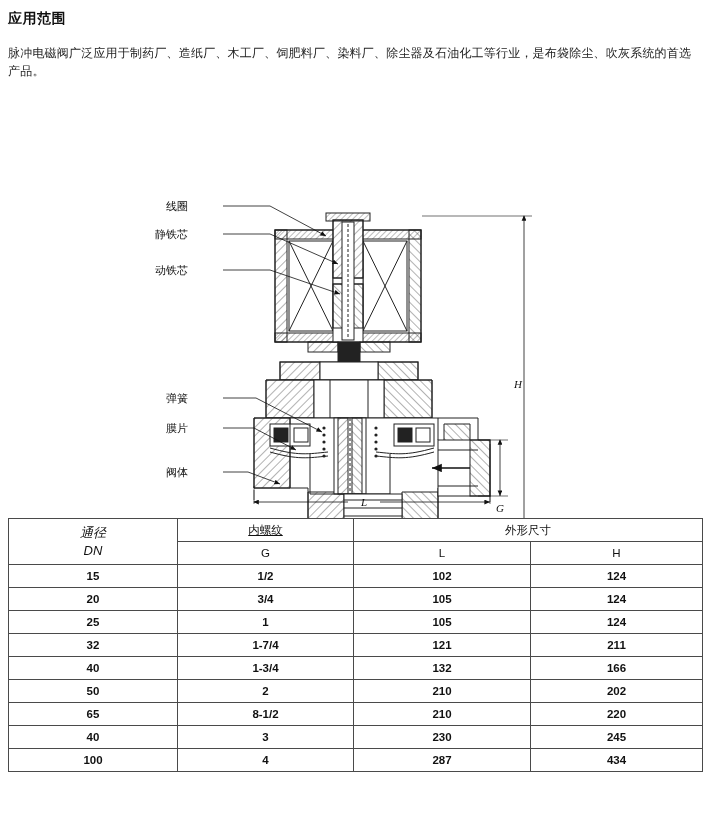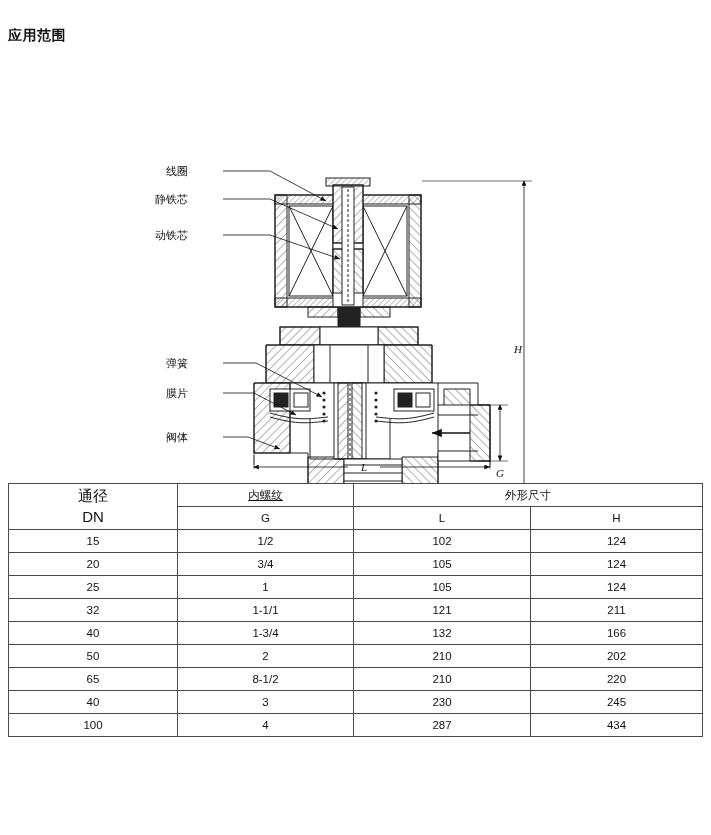--- a/index.html
+++ b/index.html
@@ -20,21 +20,21 @@
     width: 711px;
     height: 835px;
     box-sizing: border-box;
     padding: 0 8px;
   }
   .section-heading {
     font-size: 14px;
     font-weight: bold;
     color: #111;
     margin: 0;
-    padding-top: 27px;
+    padding-top: 10px;
     letter-spacing: 0.5px;
   }
   .intro-text {
     font-size: 12px;
     color: #222;
     margin: 0;
     padding-top: 16px;
     line-height: 1.5;
     letter-spacing: 0.2px;
   }
@@ -60,31 +60,32 @@
     border-collapse: collapse;
     width: 695px;
     font-size: 11.5px;
     color: #111;
   }
   table.dims th, table.dims td {
     border: 1px solid #4a4a4a;
     text-align: center;
     padding: 0;
     height: 22px;
-    font-weight: normal;
+    font-weight: bold;
   }
   table.dims th {
     font-weight: normal;
   }
   table.dims td.bold, table.dims th.bold {
-    font-weight: normal;
+    font-weight: bold;
   }
   .hdr-dn {
     line-height: 1.35;
-    font-size: 15px;
+    font-size: 13px;
+    font-style: italic;
   }
   .hdr-dn .l2 {
     display: block;
   }
   .row-h {
     height: 22px;
   }
   .lbl {
     font-size: 11px;
     fill: #111;
@@ -97,20 +98,21 @@
     font-style: italic;
   }
 </style>
 </head>
 <body>
 
 <div class="page">
 
   <h2 class="section-heading">应用范围</h2>
 
+  <p class="intro-text">脉冲电磁阀广泛应用于制药厂、造纸厂、木工厂、饲肥料厂、染料厂、除尘器及石油化工等行业，是布袋除尘、吹灰系统的首选产品。</p>
 
   <div class="diagram-wrap">
     <svg width="695" height="430" viewBox="0 0 695 430" xmlns="http://www.w3.org/2000/svg">
       <defs>
         <pattern id="hatchA" width="6" height="6" patternTransform="rotate(45)" patternUnits="userSpaceOnUse">
           <line x1="0" y1="0" x2="0" y2="6" stroke="#222" stroke-width="0.7"></line>
         </pattern>
         <pattern id="hatchB" width="6" height="6" patternTransform="rotate(-45)" patternUnits="userSpaceOnUse">
           <line x1="0" y1="0" x2="0" y2="6" stroke="#222" stroke-width="0.7"></line>
         </pattern>
@@ -307,21 +309,21 @@
         <td>124</td>
       </tr>
       <tr class="row-h">
         <td>25</td>
         <td>1</td>
         <td>105</td>
         <td>124</td>
       </tr>
       <tr class="row-h">
         <td>32</td>
-        <td>1-1/1</td>
+        <td>1-7/4</td>
         <td>121</td>
         <td>211</td>
       </tr>
       <tr class="row-h">
         <td>40</td>
         <td>1-3/4</td>
         <td>132</td>
         <td>166</td>
       </tr>
       <tr class="row-h">

